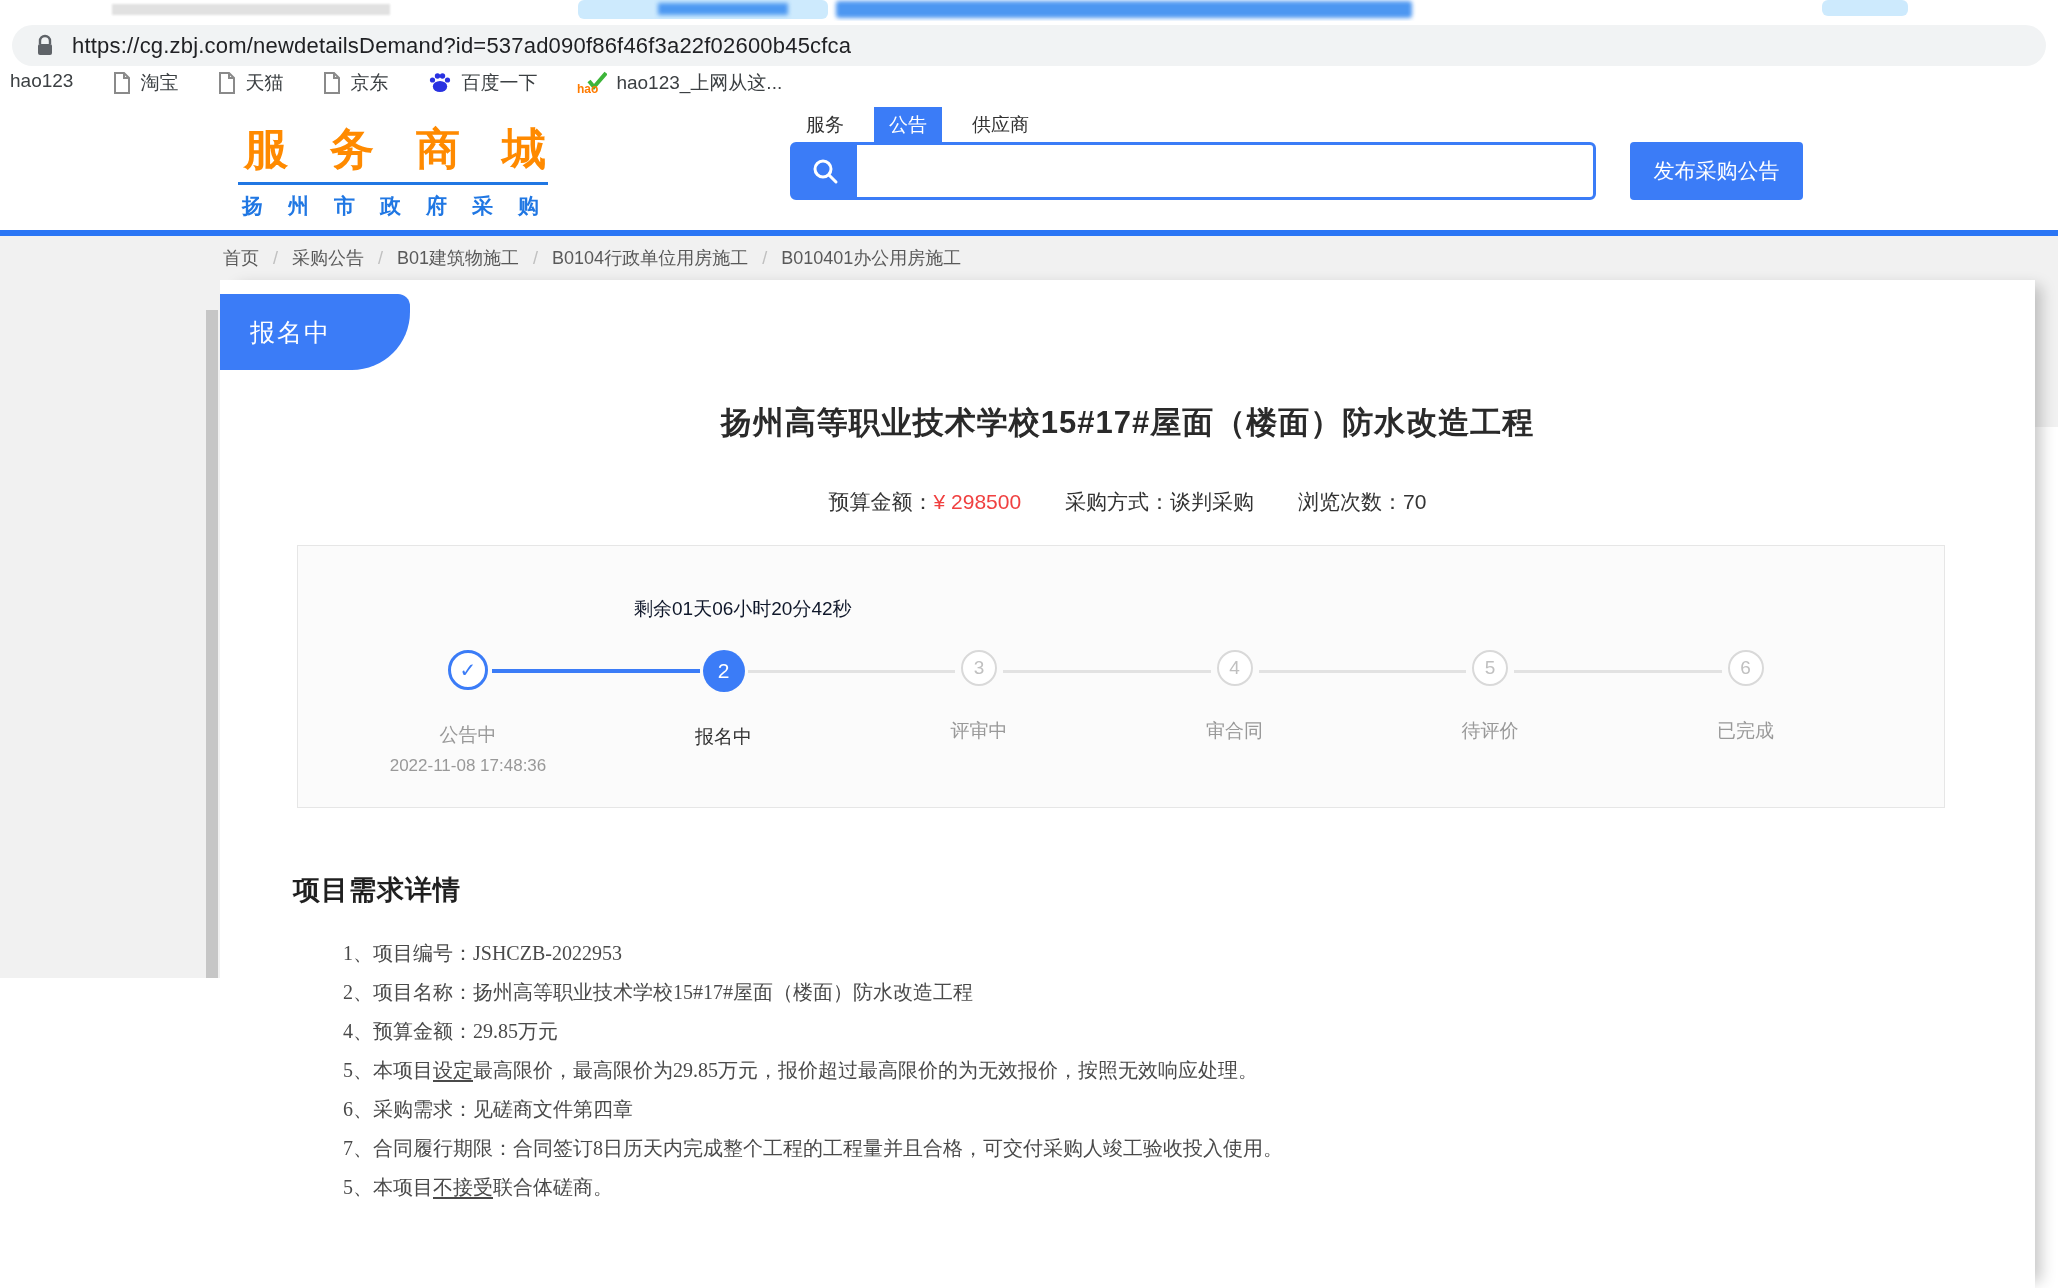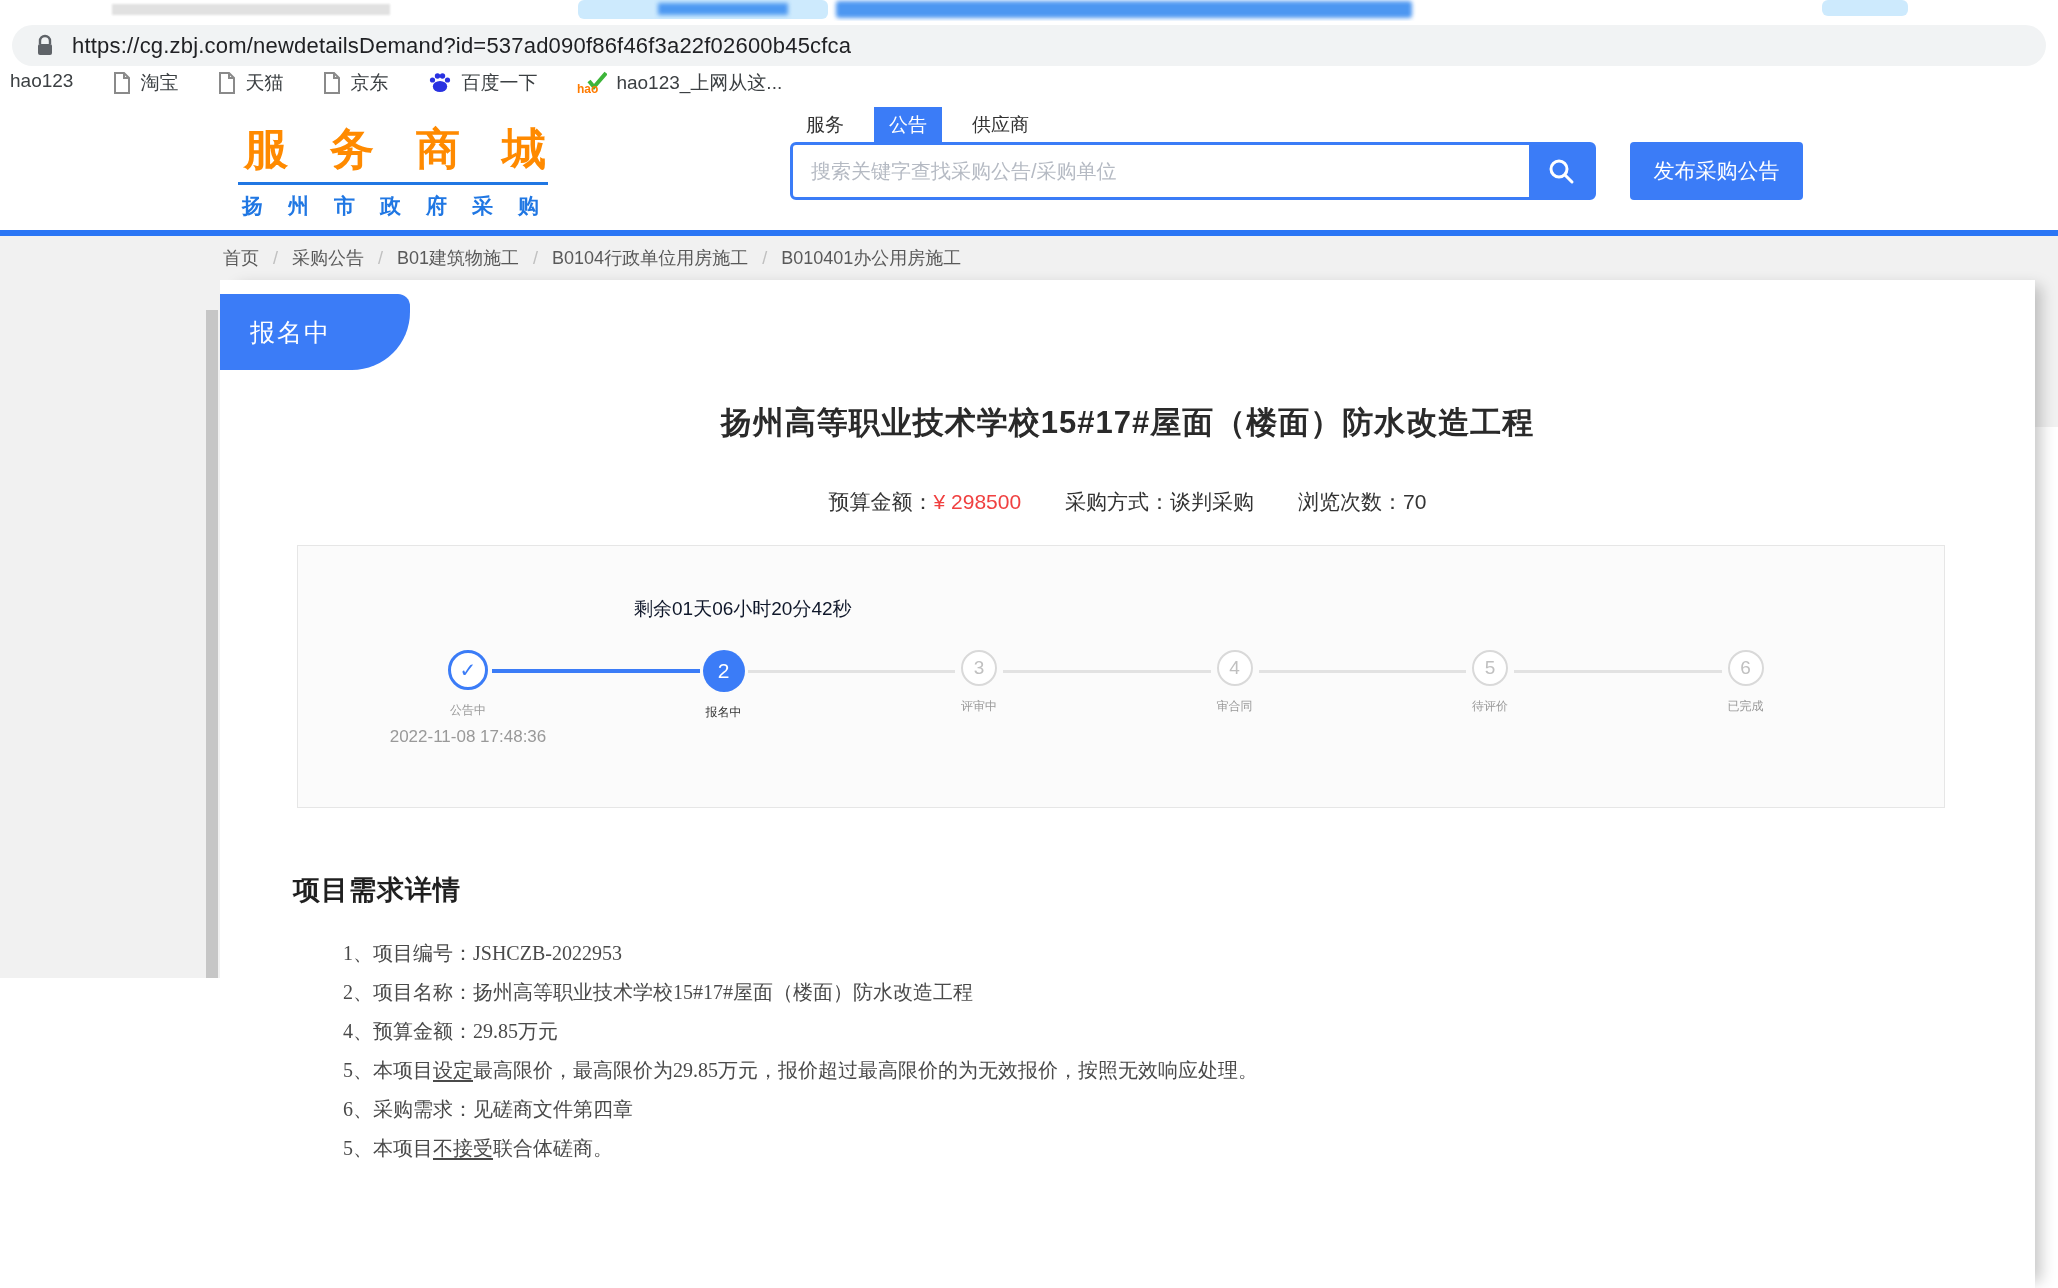--- a/index.html
+++ b/index.html
@@ -64,21 +64,21 @@
   
   .stepper { position:absolute; left:77px; top:265px; width:1648px; height:263px; background:#fbfbfb; border:1px solid #e6e6e6; }
   .countdown { position:absolute; left:336px; top:50px; font-size:19px; color:#0f172a; }
   .connector { position:absolute; height:3px; background:#e2e2e2; top:124px; }
   .connector.blue { background:#3b7cf7; height:4px; top:123px; }
   .step { position:absolute; width:220px; text-align:center; }
   .circle { margin:0 auto; border-radius:50%; display:flex; align-items:center; justify-content:center; background:#fff; }
   .circle.done    { width:40px; height:40px; border:3px solid #3b7cf7; color:#3b7cf7; font-size:20px; }
   .circle.current { width:42px; height:42px; background:#3b7cf7; color:#fff; font-size:21px; }
   .circle.todo    { width:36px; height:36px; border:2px solid #d9d9d9; color:#c0c0c0; font-size:19px; }
-  .step-label { margin-top:12px; font-size:12px; color:#999; }
+  .step-label { margin-top:32px; font-size:19px; color:#999; }
   .step.current .step-label { color:#333; }
   .step-date { margin-top:8px; font-size:17px; color:#999; white-space:nowrap; }
 
   
   .detail-head { position:absolute; left:73px; top:592px; font-size:27px; font-weight:bold; color:#1f1f1f; letter-spacing:1px; }
   .detail-list { position:absolute; left:115px; top:662px; right:60px; font-family:"Liberation Serif","DejaVu Serif",serif; }
   .detail-list p { font-size:20px; line-height:22px; margin:0 8px 17px; color:#4a4a4a; }
   .detail-list .u { text-decoration:underline; text-underline-offset:3px; }
 </style>
 </head>
@@ -155,21 +155,20 @@
     <span class="logo-sub">扬州市政府采购</span>
   </div>
 
   <div class="search-tabs" id="search-tabs">
       <span class="tab">服务</span>
       <span class="tab active">公告</span>
       <span class="tab">供应商</span>
     </div>
 
   <div class="search-wrap">
-    <input class="search-input" type="text" placeholder="搜索关键字查找采购公告/采购单位" style="">
     <button class="search-btn">
       <svg width="30" height="30" viewBox="0 0 30 30">
         <circle cx="13" cy="13" r="8" fill="none" stroke="#fff" stroke-width="3"></circle>
         <line x1="19" y1="19" x2="26" y2="26" stroke="#fff" stroke-width="3" stroke-linecap="round"></line>
       </svg>
     </button>
   </div>
 
   <button class="publish-btn">发布采购公告</button>
 
@@ -236,17 +235,18 @@
         </div>
       </div>
 
     <h2 class="detail-head">项目需求详情</h2>
     <div class="detail-list" id="detail-list">
         <p><span>1、项目编号：JSHCZB-2022953</span></p>
         <p><span>2、项目名称：扬州高等职业技术学校15#17#屋面（楼面）防水改造工程</span></p>
         <p><span>4、预算金额：29.85万元</span></p>
         <p><span>5、本项目</span><span class="u">设定</span><span>最高限价，最高限价为29.85万元，报价超过最高限价的为无效报价，按照无效响应处理。</span></p>
         <p><span>6、采购需求：见磋商文件第四章</span></p>
+        <p><span>7、合同履行期限：合同签订8日历天内完成整个工程的工程量并且合格，可交付采购人竣工验收投入使用。</span></p>
         <p><span>5、本项目</span><span class="u">不接受</span><span>联合体磋商。</span></p>
       </div>
   </div>
 
 </div>
 
 </body></html>

